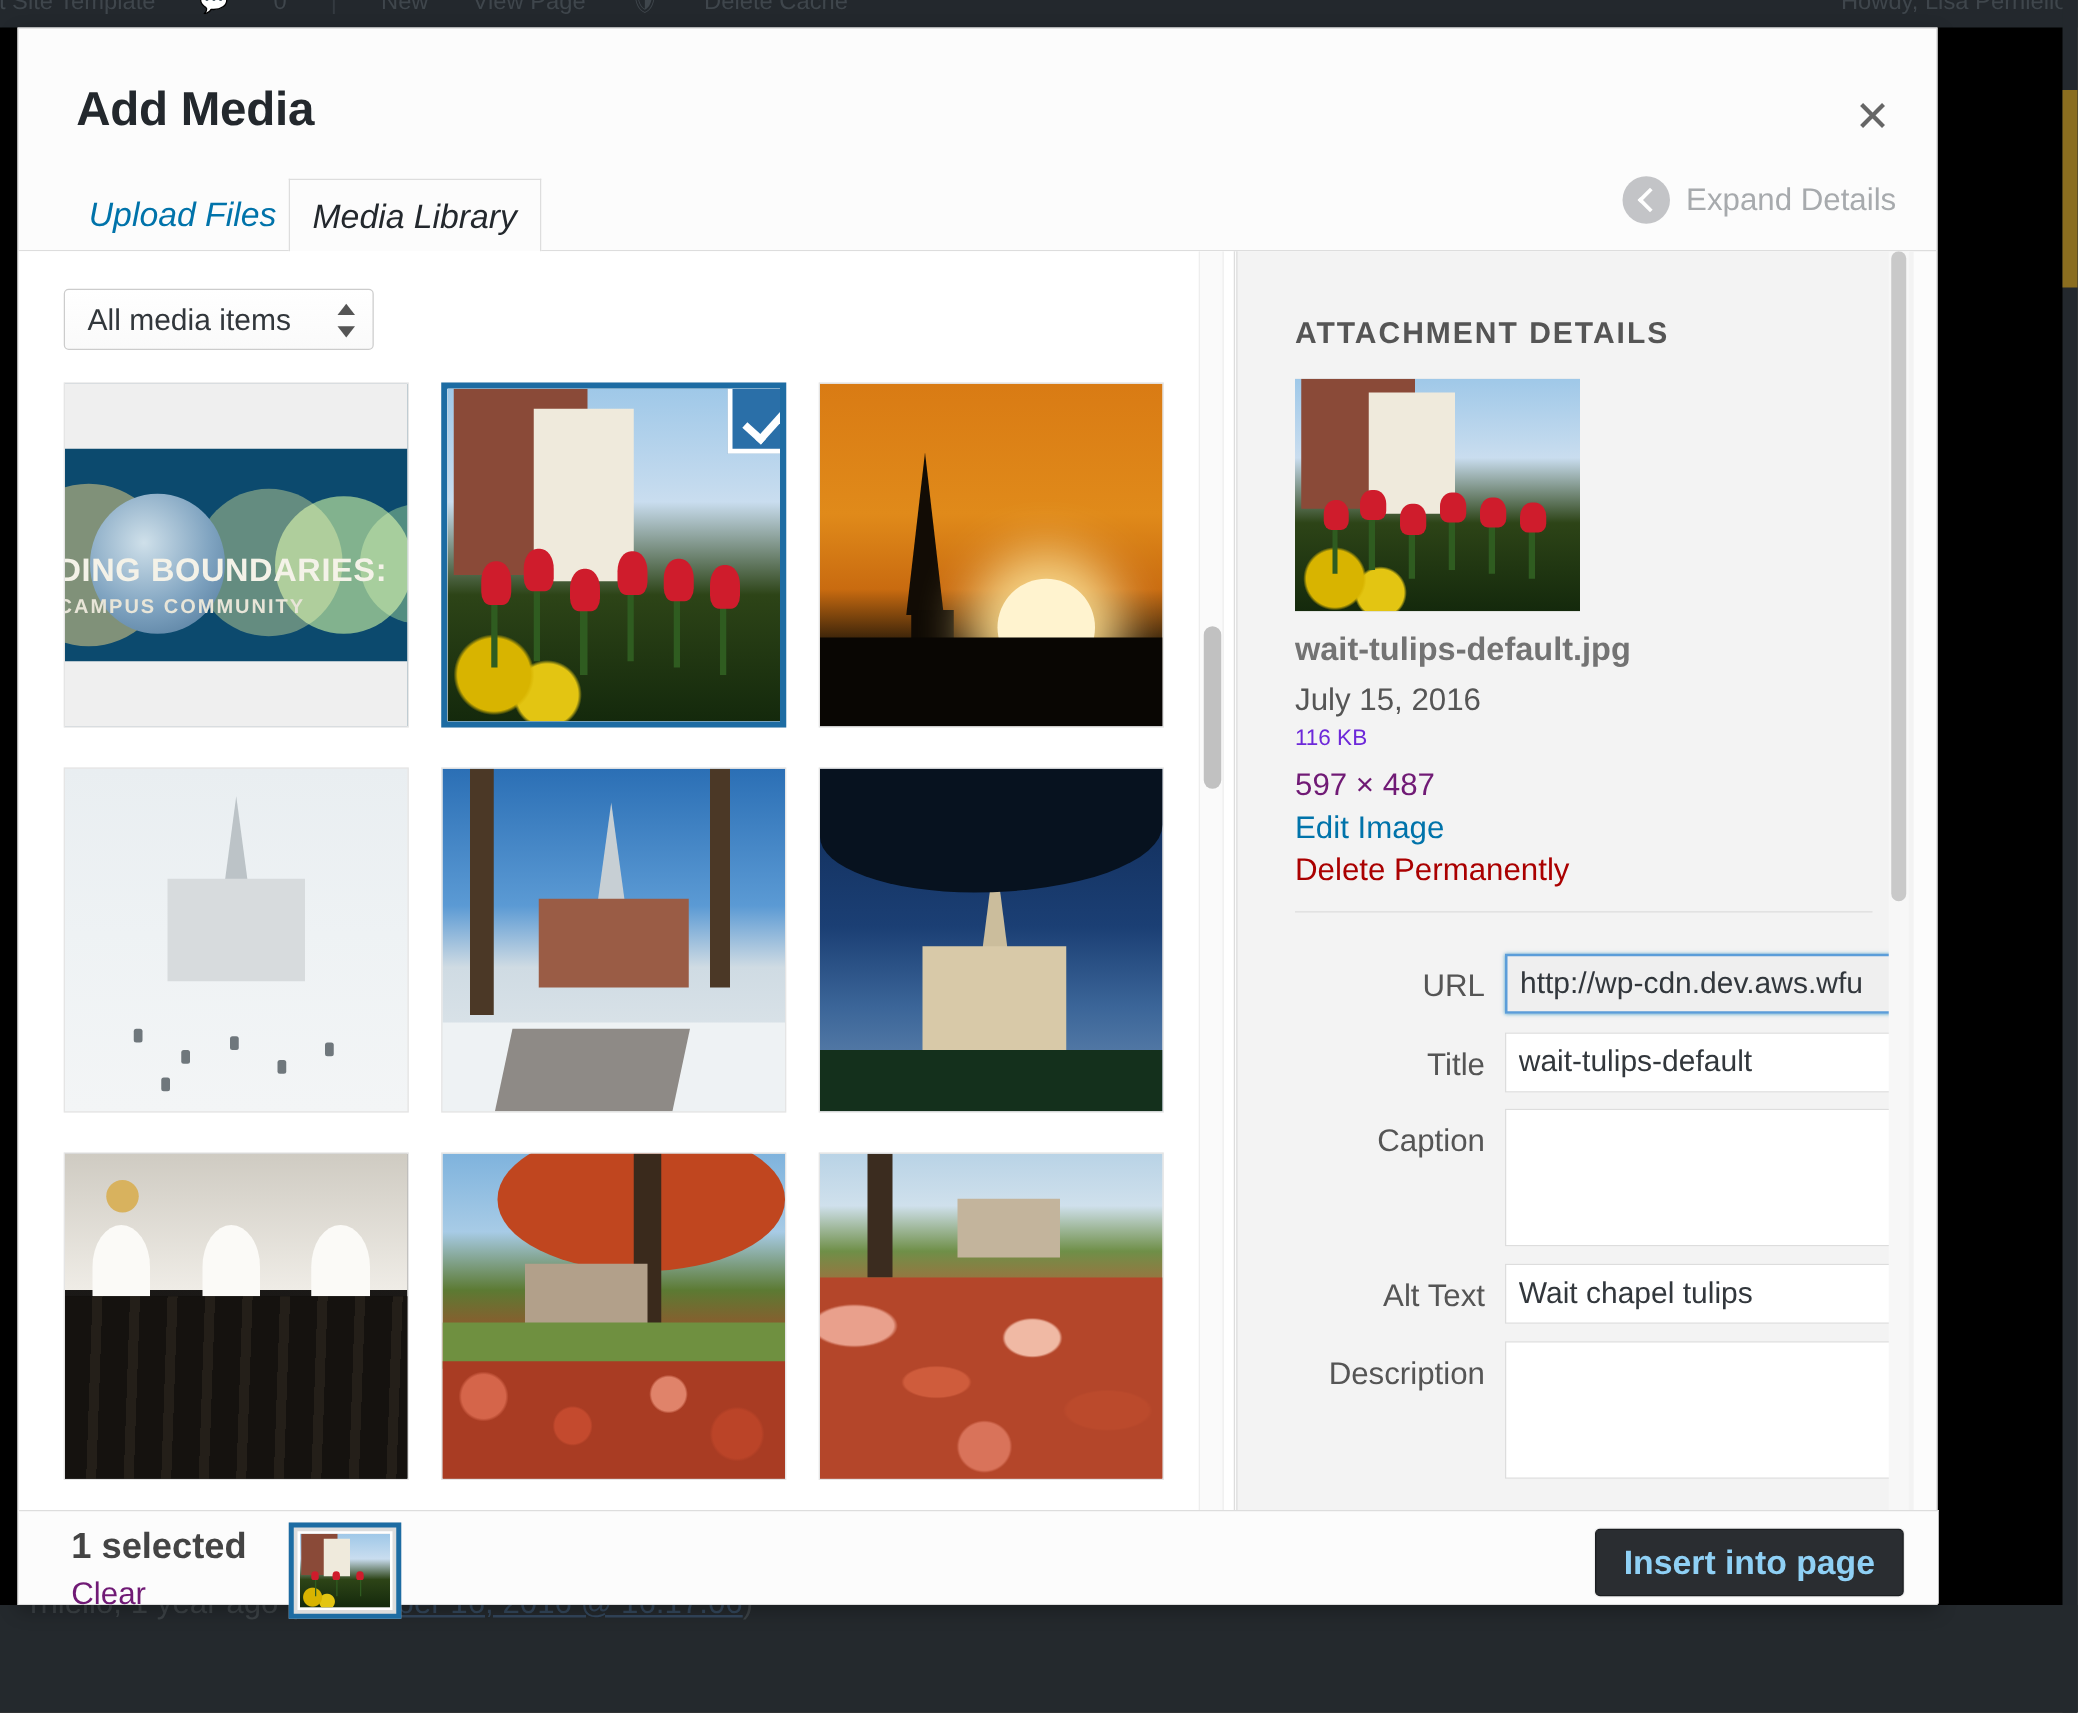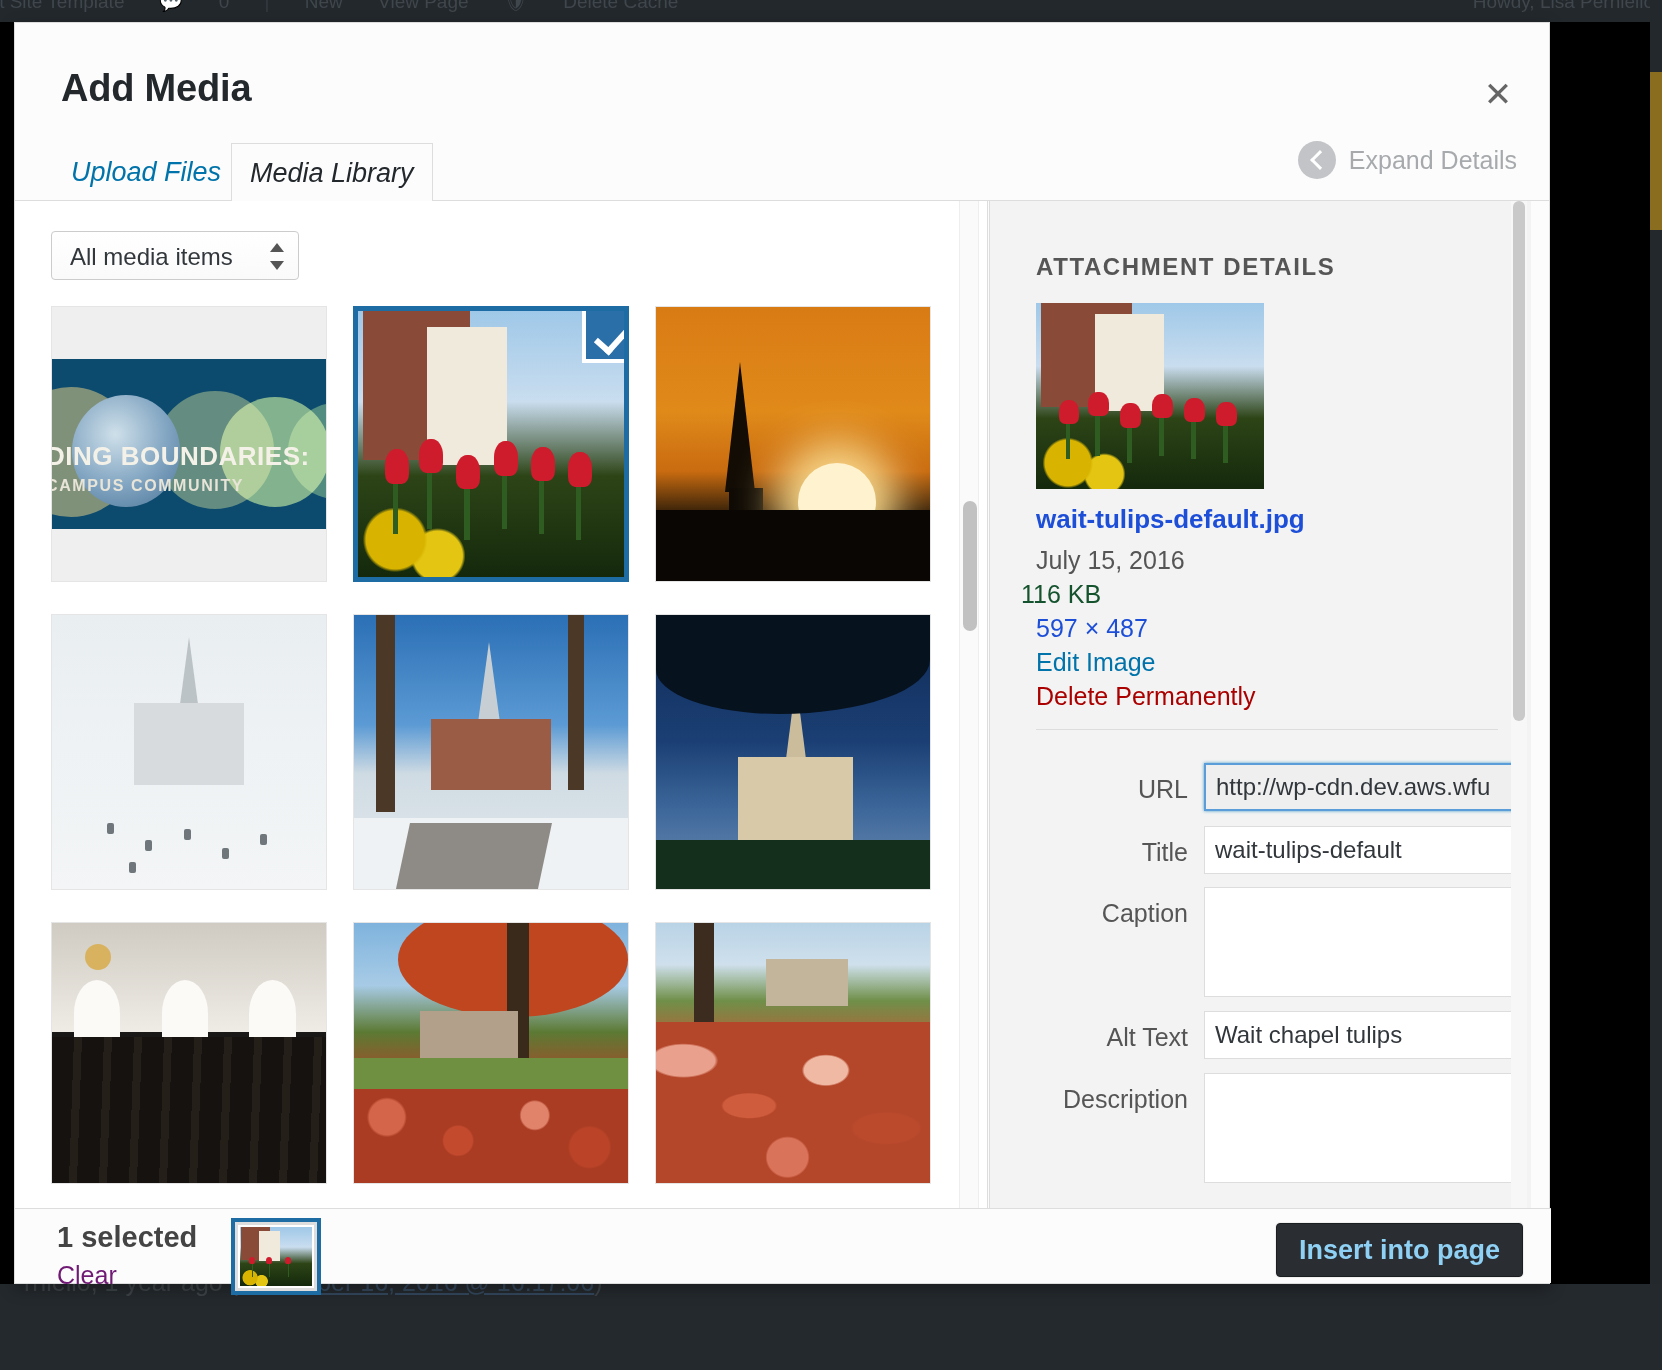--- a/index.html
+++ b/index.html
@@ -406,25 +406,25 @@
     font-size: 24px; font-weight: bold; color: #555;
     letter-spacing: 1.6px;
   }
   .detail-thumb {
     position: absolute; left: 46px; top: 102px;
     width: 228px; height: 186px; overflow: hidden;
     background: #ddd;
   }
   .d-filename {
     position: absolute; left: 46px; top: 303px;
-    font-size: 26px; font-weight: bold; color: #1d4ed8;
+    font-size: 26px; font-weight: bold; color: #737373;
   }
   .d-date { position: absolute; left: 46px; top: 345px; font-size: 25px; color: #555; }
-  .d-size { position: absolute; left: 31px; top: 379px; font-size: 25px; color: #14532d; }
-  .d-dims { position: absolute; left: 46px; top: 413px; font-size: 25px; color: #1d4ed8; }
+  .d-size { position: absolute; left: 46px; top: 379px; font-size: 18px; color: #6d28d9; }
+  .d-dims { position: absolute; left: 46px; top: 413px; font-size: 25px; color: #701a75; }
   .d-edit {
     position: absolute; left: 46px; top: 447px; font-size: 25px;
     color: #0073aa; cursor: pointer;
   }
   .d-delete {
     position: absolute; left: 46px; top: 481px; font-size: 25px;
     color: #a00; cursor: pointer;
   }
   .d-divider {
     position: absolute; left: 46px; top: 528px; width: 462px; height: 1px;

